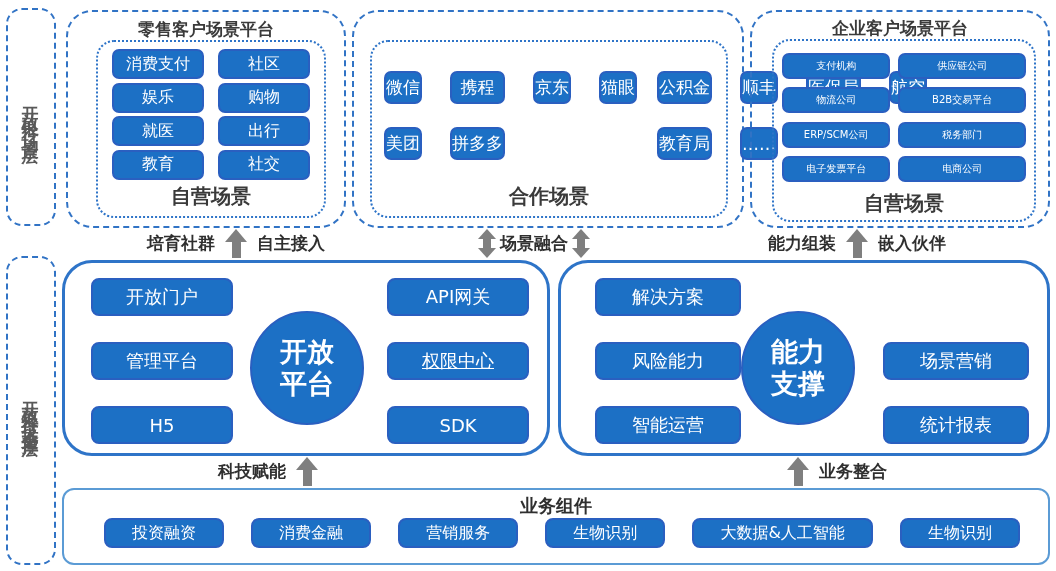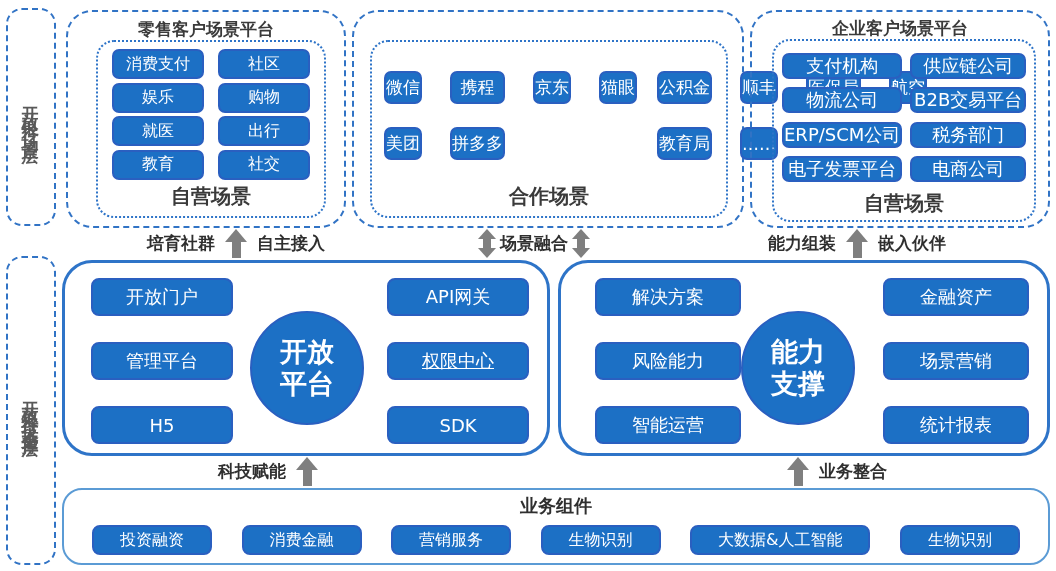--- a/index.html
+++ b/index.html
@@ -17,21 +17,21 @@
   .dash-title { text-align:center; font-weight:bold; font-size:17px; color:#3a3a3a; margin-top:6px; }
   .dot-box { position:absolute; border:2px dotted #2e74c8; border-radius:18px;
              display:flex; flex-direction:column; }
   .dot-grid { flex:1; display:grid; grid-template-columns:1fr 1fr; align-content:space-evenly;
               column-gap:14px; row-gap:0; padding:4px 14px 0 14px; }
   .footer-label { text-align:center; font-weight:bold; font-size:20px; color:#3a3a3a; padding-bottom:6px; }
 
   .pill { background:#1c70c5; border:2px solid #2a5fc0; border-radius:7px; color:#ffffff;
           display:flex; align-items:center; justify-content:center; white-space:nowrap; }
   .pill-top { height:30px; font-size:16px; }
-  .pill-ent { height:26px; font-size:18px; }
+  .pill-ent { height:26px; font-size:10px; }
 
   
   .coop-body { flex:1; display:flex; padding:6px 12px 0 12px; }
   .coop-grid { flex:1; display:grid; grid-template-columns:1fr 1fr 1fr 1fr; align-content:space-evenly;
                column-gap:28px; }
   .coop-grid .pill { height:33px; font-size:17px; }
   .dashdot-divider { width:2px; margin:6px 10px 2px 10px;
       background:repeating-linear-gradient(to bottom,#3f3f3f 0 7px,transparent 7px 10px,#3f3f3f 10px 12px,transparent 12px 15px); }
 
   
@@ -51,23 +51,23 @@
   
   .solid-box { position:absolute; border:3px solid #2e74c8; border-radius:30px; background:#fff;padding-left:20px; }
   .tech-pill { position:absolute; height:38px; font-size:18px; border-radius:8px; }
   .circle { position:absolute; width:114px; height:114px; border-radius:50%;
             background:#1c70c5; border:2px solid #2a5fc0; color:#fff; font-weight:bold;
             font-size:27px; line-height:1.2; display:flex; flex-direction:column;
             align-items:center; justify-content:center; }
 
   
   .bottom-box { position:absolute; left:62px; top:488px; width:988px; height:77px;
-                border:2.5px solid #5b9bd5; border-radius:20px; display:flex; flex-direction:column; }
+                border:2.5px solid #5b9bd5; border-radius:12px; display:flex; flex-direction:column; }
   .bottom-title { text-align:center; font-weight:bold; font-size:18px; color:#2f2f2f; margin-top:4px; }
-  .bottom-row { flex:1; display:flex; align-items:flex-end; justify-content:space-between; padding:0 28px 8px 28px; }
+  .bottom-row { flex:1; display:flex; align-items:flex-start; justify-content:space-between; padding:0 28px 8px 40px; }
   .pill-bottom { height:30px; font-size:16px; padding:0 26px; border-radius:8px; }
 </style>
 </head>
 <body>
 
 <div class="canvas">
 
   <div class="rail" style="left:6px; top:8px; width:50px; height:218px;">
     <div class="rail-text">开放银行场景层</div>
   </div>
@@ -176,21 +176,20 @@
     <div class="circle" style="left:185px; top:48px;">
       <span>开放</span>
       <span>平台</span>
     </div>
   </div>
 
   <div class="solid-box" style="left:558px; top:260px; width:492px; height:196px;">
     <div class="pill tech-pill" style="left:34px; top:15px;  width:146px;">解决方案</div>
     <div class="pill tech-pill" style="left:34px; top:79px;  width:146px;">风险能力</div>
     <div class="pill tech-pill" style="left:34px; top:143px; width:146px;">智能运营</div>
-    <div class="pill tech-pill" style="left:322px; top:15px;  width:146px;">金融资产</div>
     <div class="pill tech-pill" style="left:322px; top:79px;  width:146px;">场景营销</div>
     <div class="pill tech-pill" style="left:322px; top:143px; width:146px;">统计报表</div>
     <div class="circle" style="left:180px; top:48px;">
       <span>能力</span>
       <span>支撑</span>
     </div>
   </div>
 
   <div class="conn" style="left:218px; top:457px; height:29px;font-family:Liberation Serif, serif;">
     <div class="conn-label">科技赋能</div>

